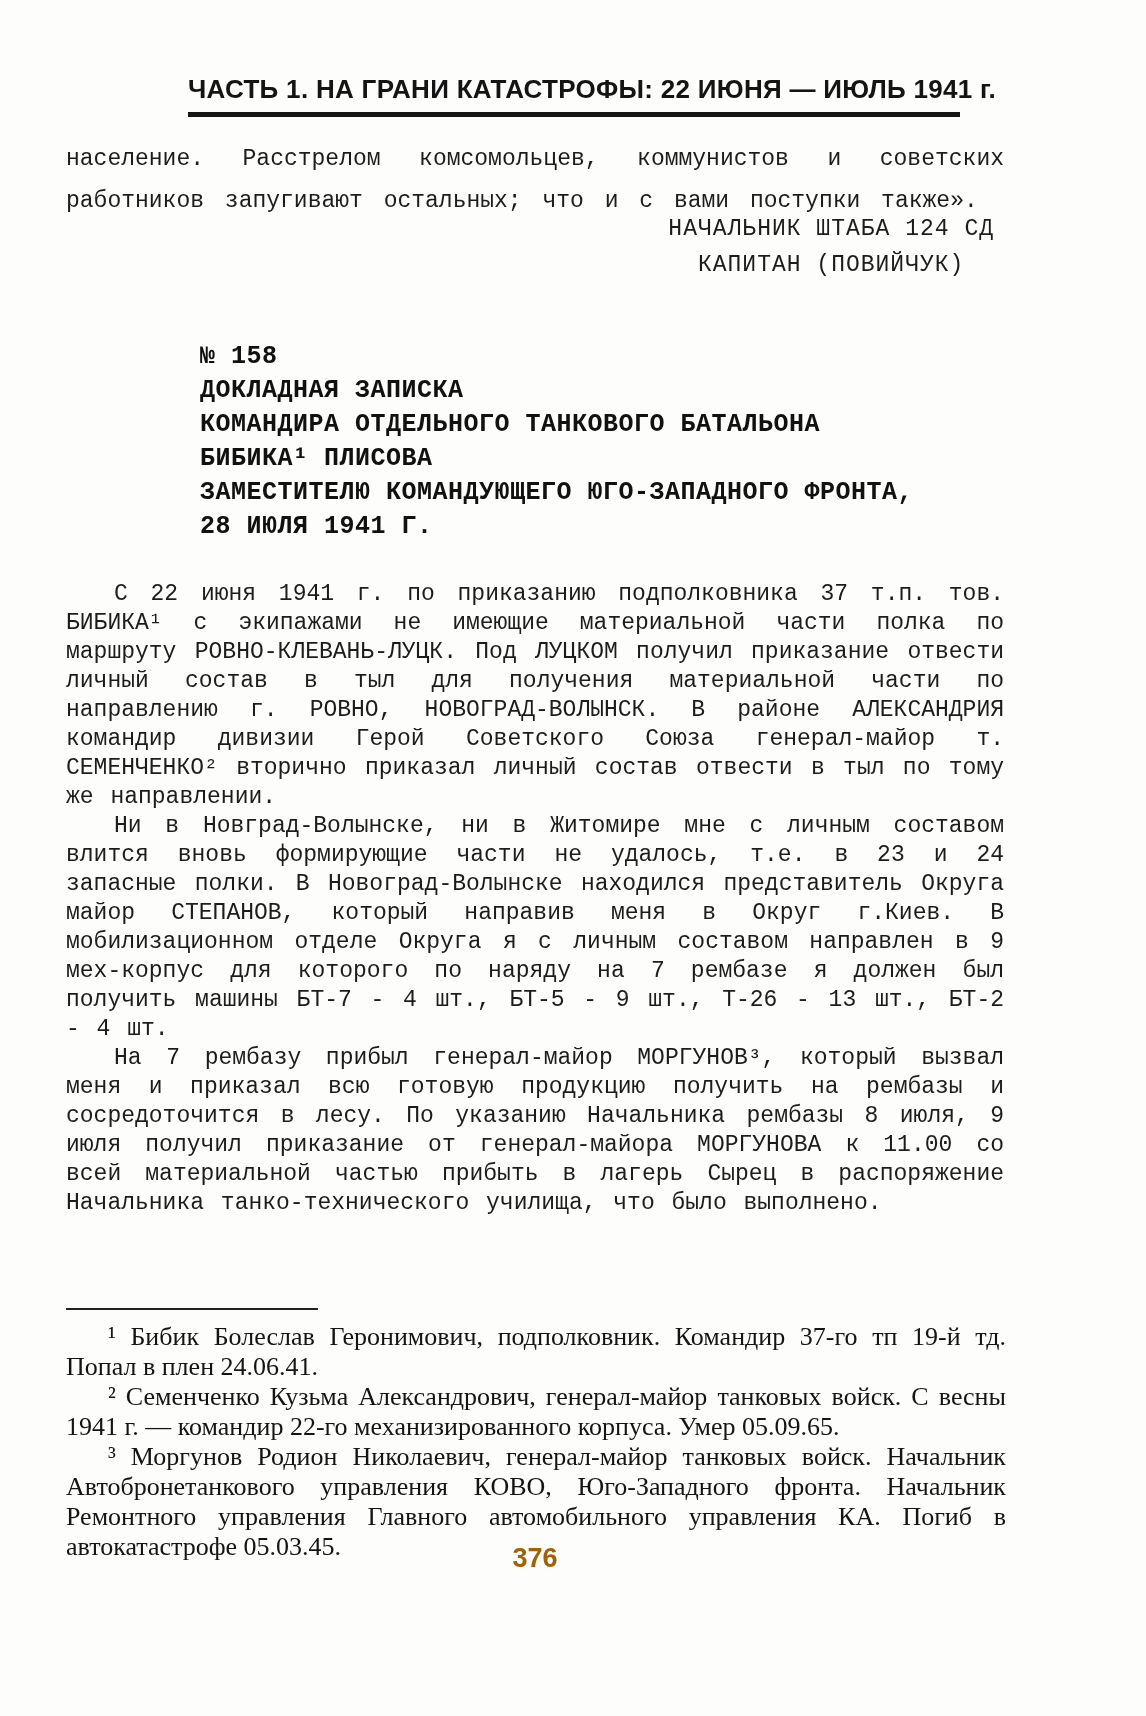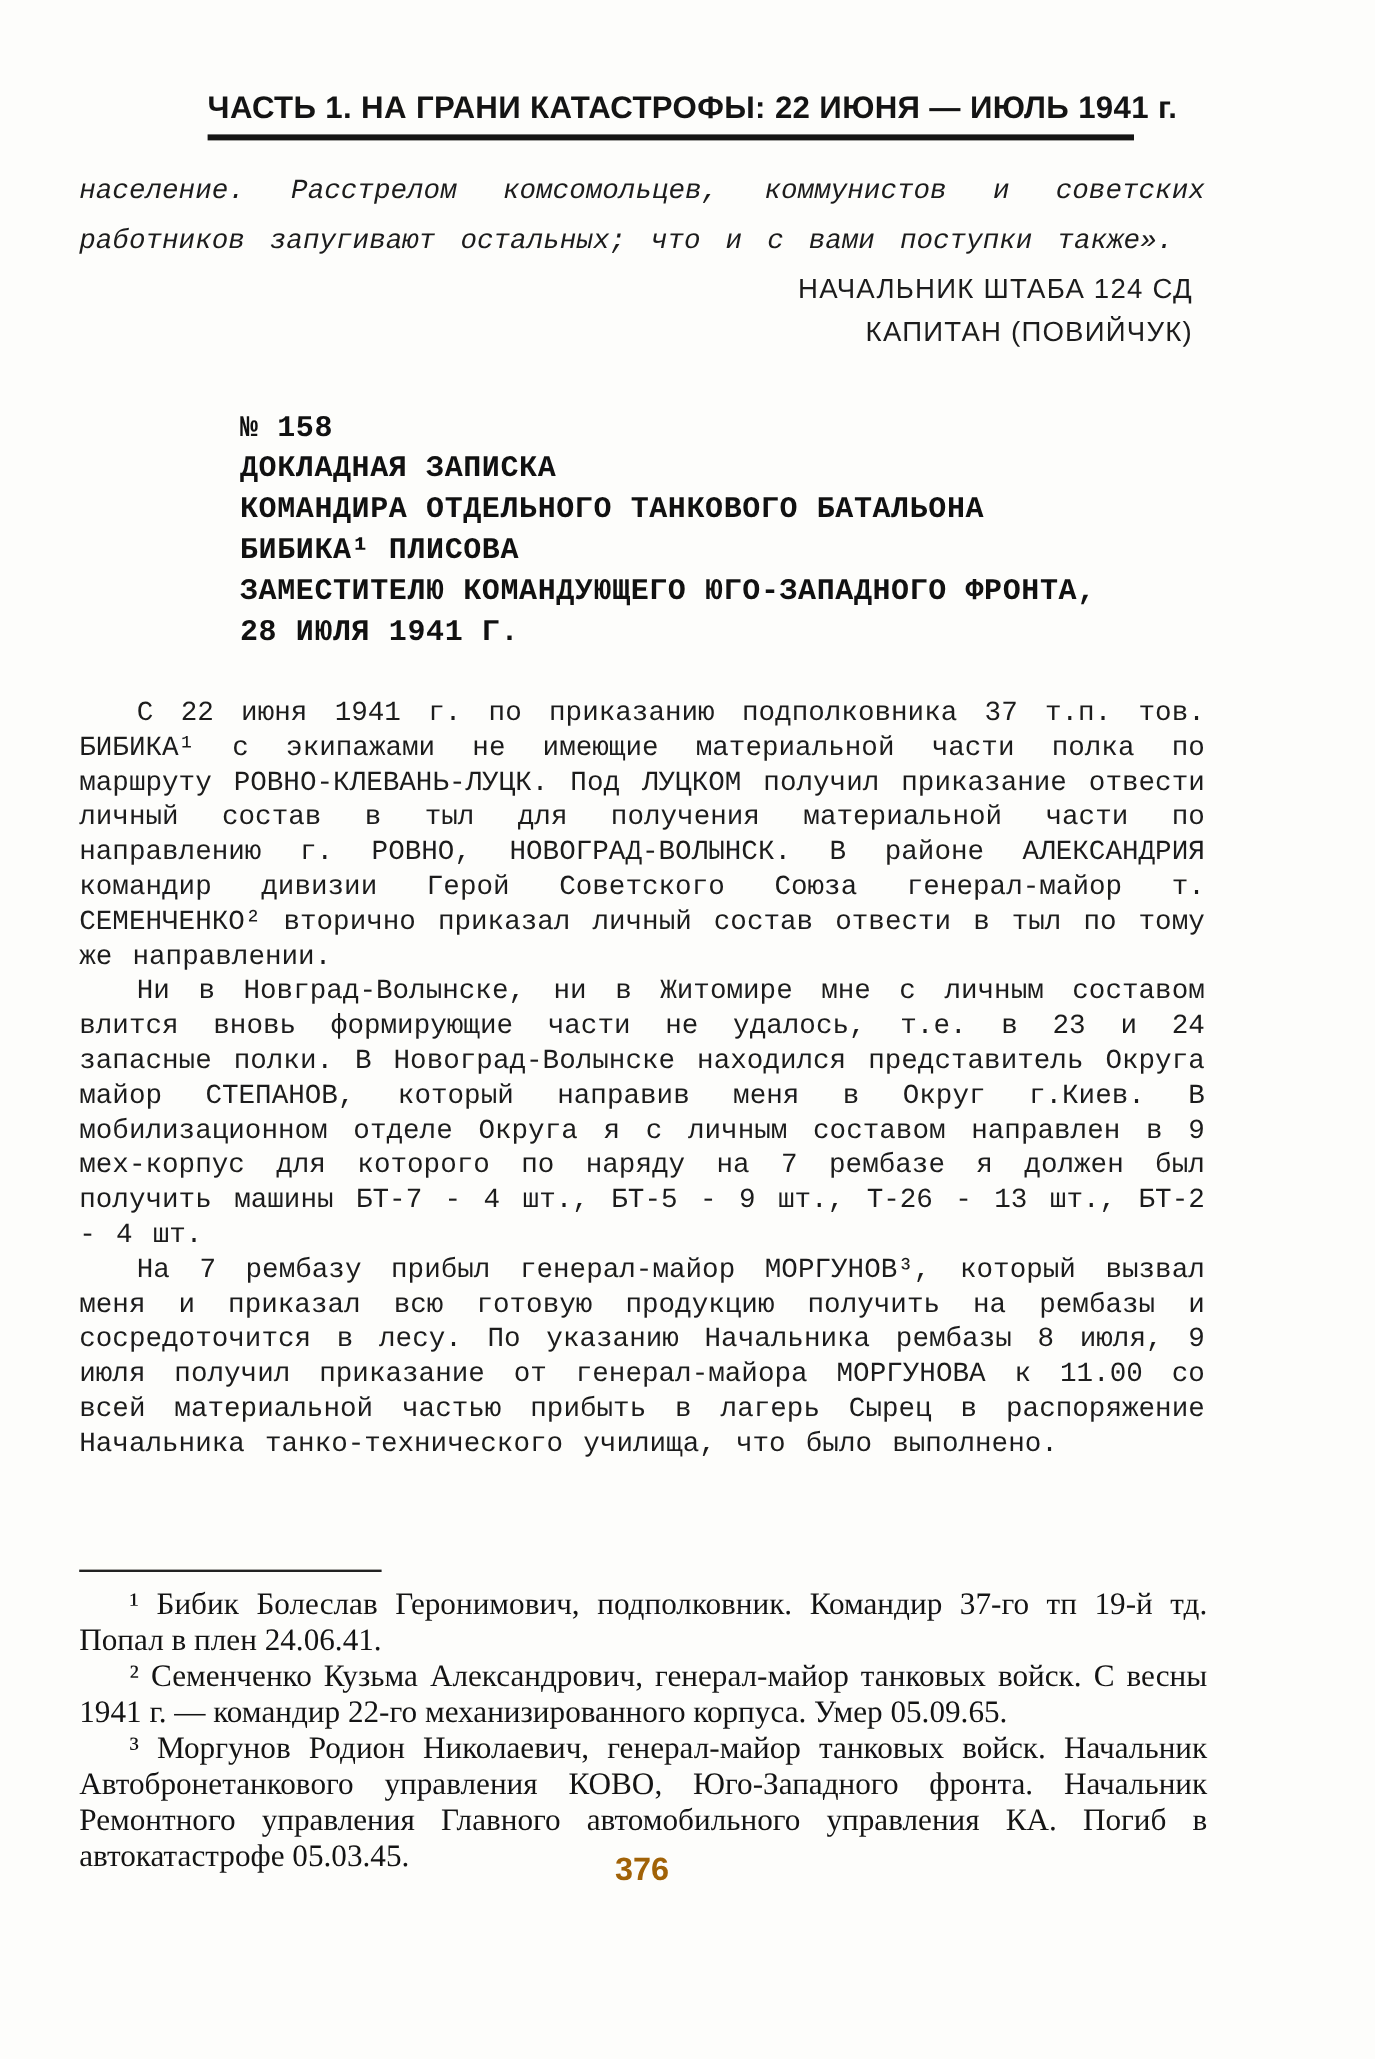--- a/index.html
+++ b/index.html
@@ -15,21 +15,21 @@
     margin: 0 auto;
     background: #fdfdfb;
     color: #1a1a1a;
     overflow: hidden;
   }
 
   
   .running-head {
     position: absolute;
     top: 74px;
-    left: 173px;
+    left: 188px;
     width: 772px;
     text-align: center;
   }
   .running-head-text {
     font-family: "Liberation Sans", sans-serif;
     font-weight: 700;
     font-size: 26px;
     letter-spacing: 0.3px;
     color: #141414;
     white-space: nowrap;
@@ -46,30 +46,29 @@
     top: 138px;
     left: 66px;
     width: 938px;
     margin: 0;
     font-family: "Liberation Mono", "DejaVu Sans Mono", monospace;
     font-size: 23px;
     line-height: 42px;
     word-spacing: 7px;
     text-align: justify;
     color: #1c1c1c;
-    font-style: italic;
   }
   .signature {
     position: absolute;
-    top: 222px;
+    top: 211px;
     right: 152px;
-    font-family: Liberation Sans, sans-serif;
+    font-family: Liberation Mono, monospace;
     font-size: 23px;
     line-height: 36px;
-    text-align: right;
+    text-align: center;
     letter-spacing: 1px;
     color: #1c1c1c;
   }
   .doc-heading {
     position: absolute;
     top: 340px;
     left: 200px;
     width: 830px;
     font-family: "Liberation Mono", "DejaVu Sans Mono", monospace;
     font-weight: 700;

